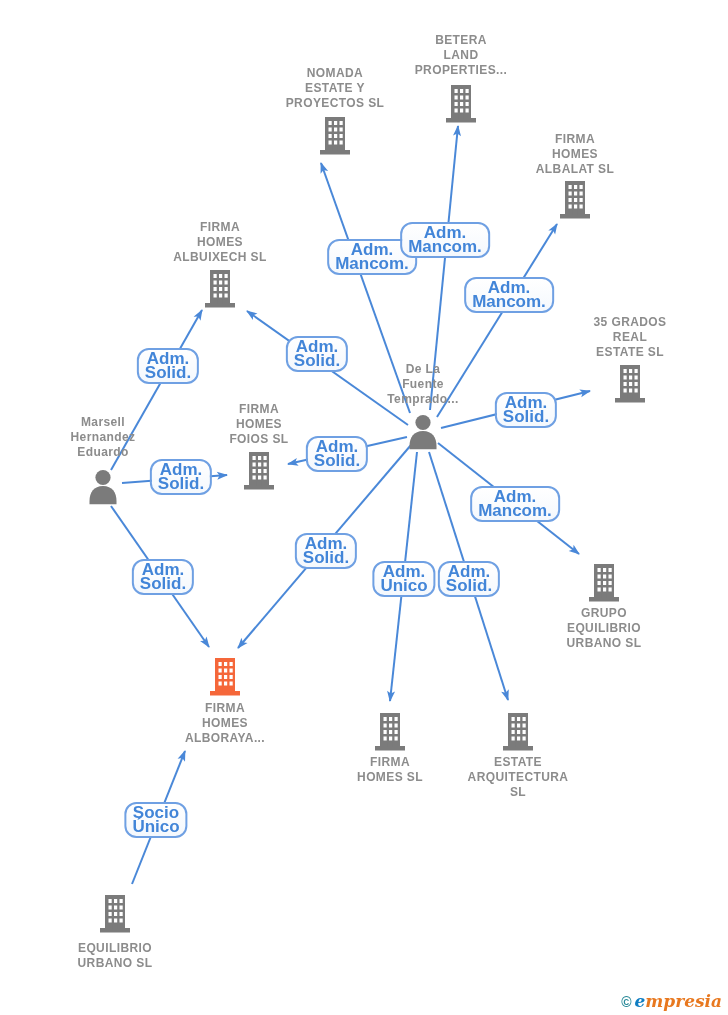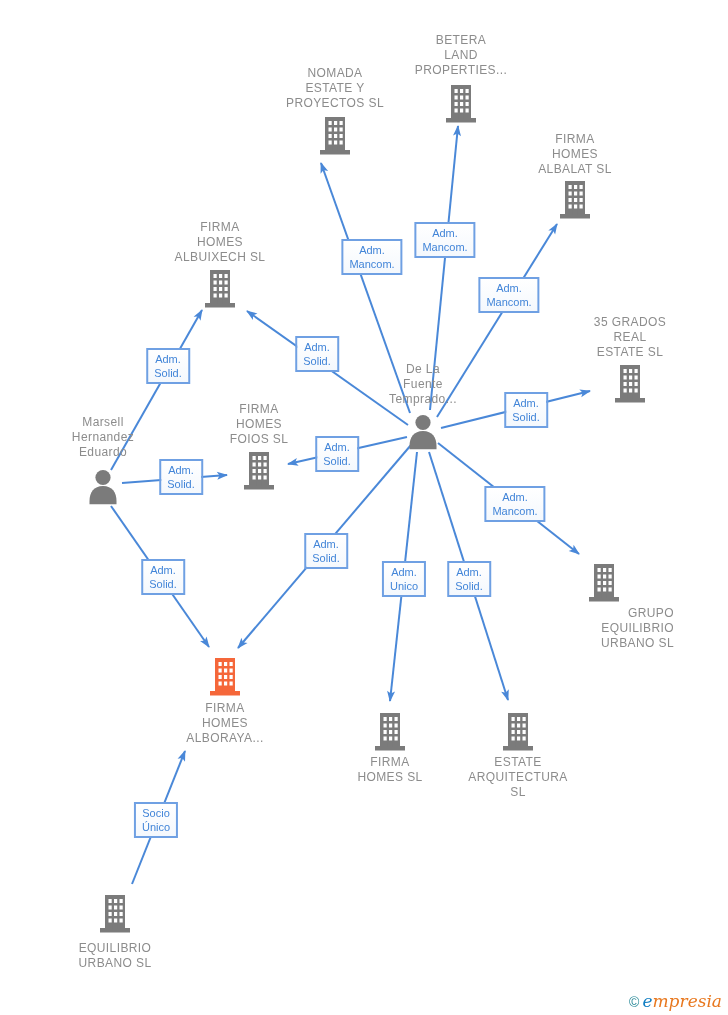--- a/index.html
+++ b/index.html
@@ -1,33 +1,33 @@
 <!DOCTYPE html>
 <html><head>
 <meta charset="utf-8">
 <style>
   html,body{margin:0;padding:0;background:#fff;}
   #stage{
     position:relative;width:728px;height:1015px;background:#ffffff;
-    font-family:"Liberation Sans","DejaVu Sans",sans-serif;overflow:hidden;
+    font-family:"Liberation Sans","DejaVu Sans",sans-serif;overflow:hidden;font-weight:bold;
   }
   #edges{position:absolute;left:0;top:0;z-index:1;}
   .node{position:absolute;z-index:3;transform:translate(-50%,-50%);text-align:center;cursor:pointer;}
   .node-icon{display:block;margin:0 auto;}
   .node-label{
     position:absolute;z-index:3;transform:translate(-50%,-50%);
     white-space:pre-line;text-align:center;color:#8c8c8c;
     font-size:12px;line-height:15px;letter-spacing:.4px;width:140px;
   }
   .edge-label{
     position:absolute;z-index:2;transform:translate(-50%,-50%);
     white-space:pre-line;text-align:center;
-    color:#4285d8;font-size:11px;line-height:14px;
+    color:#4285d8;font-size:17px;line-height:14px;
     background:linear-gradient(180deg,#ffffff 0%,#f4f8fd 100%);
-    border:2px solid #6fa0e3;border-radius:0;padding:2px 6px;
+    border:2px solid #6fa0e3;border-radius:12px;padding:2px 6px;
   }
   #logo{
     position:absolute;right:6px;bottom:4px;z-index:4;
     font-size:15px;display:flex;align-items:baseline;gap:3px;text-decoration:none;
   }
   #logo .copy{color:#2a8a99;font-size:14px;}
   #logo .brand{font-family:"DejaVu Serif","Liberation Serif",serif;font-style:italic;font-size:17px;text-align:center;}
   #logo .brand .e{color:#0f7dc2;}
   #logo .brand .rest{color:#e8781f;}
 </style>
@@ -222,21 +222,21 @@
           <rect x="22.5" y="11.5" width="3.2" height="4" fill="#fff"></rect>
           <rect x="11.5" y="18" width="3.2" height="4" fill="#fff"></rect>
           <rect x="17" y="18" width="3.2" height="4" fill="#fff"></rect>
           <rect x="22.5" y="18" width="3.2" height="4" fill="#fff"></rect>
           <rect x="11.5" y="24.5" width="3.2" height="4" fill="#fff"></rect>
           <rect x="17" y="24.5" width="3.2" height="4" fill="#fff"></rect>
           <rect x="22.5" y="24.5" width="3.2" height="4" fill="#fff"></rect>
     <rect x="15.5" y="29.5" width="5" height="5.5" fill="#7b7b7b"></rect>
   </svg>
       </div>
-      <div class="node-label" style="left: 604px; top: 628px; text-align: right;">GRUPO
+      <div class="node-label" style="left: 604px; top: 628px;">GRUPO
 EQUILIBRIO
 URBANO SL</div>
       <div class="node" style="left: 225px; top: 677px;">
         <svg class="node-icon" width="36" height="40" viewBox="0 0 36 40">
     <rect x="8" y="1" width="20" height="34" fill="#f5673a"></rect>
     <rect x="3" y="34" width="30" height="4.5" fill="#f5673a"></rect>
     <rect x="11.5" y="5" width="3.2" height="4" fill="#fff"></rect>
           <rect x="17" y="5" width="3.2" height="4" fill="#fff"></rect>
           <rect x="22.5" y="5" width="3.2" height="4" fill="#fff"></rect>
           <rect x="11.5" y="11.5" width="3.2" height="4" fill="#fff"></rect>

